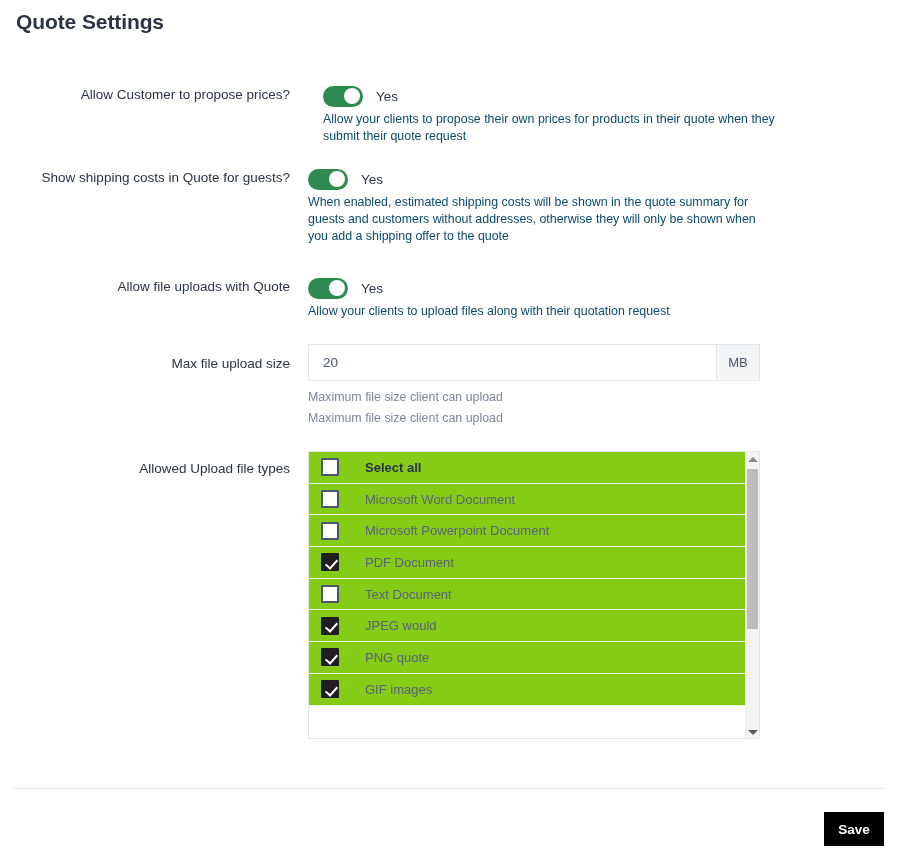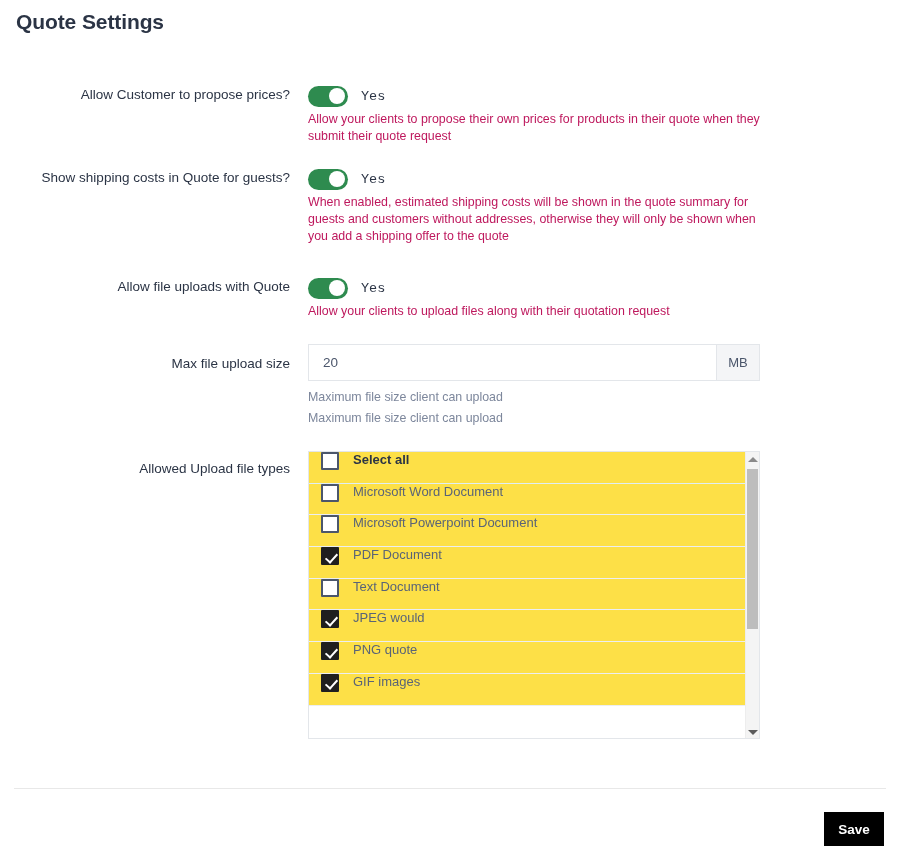--- a/index.html
+++ b/index.html
@@ -52,21 +52,20 @@
     flex: 1 1 auto;
     padding-left: 0;
   }
 
   
   .toggle-line {
     display: flex;
     align-items: center;
     height: 22px;
     margin-top: 1px;
-    font-family: Liberation Mono, monospace;
   }
   .toggle {
     position: relative;
     width: 40px; height: 21px;
     border-radius: 11px;
     background: #2e8b4f;
     flex: 0 0 40px;
     cursor: pointer;
   }
   .toggle .knob {
@@ -78,21 +77,21 @@
   }
   .toggle-text {
     margin-left: 13px;
     font-size: 13.5px;
     color: #2b3445;
   }
   .help-text {
     margin-top: 4px;
     font-size: 12.4px;
     line-height: 17px;
-    color: #be185d;
+    color: #0c4a6e;
     max-width: 452px;
   }
 
   
   .input-group {
     display: flex;
     width: 452px;
     height: 37px;
     border: 1px solid #e3e6ea;
     background: #fff;
@@ -134,25 +133,27 @@
   }
   .list-scroll {
     position: absolute;
     left: 0; top: 0;
     width: 437px;
     height: 288px;
     overflow: hidden;
   }
   .list-item {
     display: flex;
+    align-items: center;
     height: 31.7px;
     padding-left: 12px;
     border-bottom: 1px solid #eceef1;
-    background: #fde047;
-    cursor: pointer;
+    background: #84cc16;
+    cursor: pointer;
+    gap: 12px;
   }
   .list-item.header-row {
     border-bottom: 1px solid #dfeef5;
   }
   .list-item.header-row .item-label {
     font-weight: bold;
     color: #2b3445;
   }
   .cbox {
     flex: 0 0 18px;
@@ -244,21 +245,21 @@
 </style>
 </head>
 <body>
 
 <div id="page">
 
   <div class="page-title">Quote Settings</div>
 
   <div class="form-area">
 
-    <div class="form-row" style="margin-bottom:22px;">
+    <div class="form-row" style="margin-bottom:22px;gap:15px;">
       <div class="row-label">Allow Customer to propose prices?</div>
       <div class="row-control">
         <div class="toggle-line">
           <div class="toggle">
               <span class="knob"></span>
             </div>
           <span class="toggle-text">Yes</span>
         </div>
         <div class="help-text">Allow your clients to propose their own prices for products in their quote when they submit their quote request</div>
       </div>

